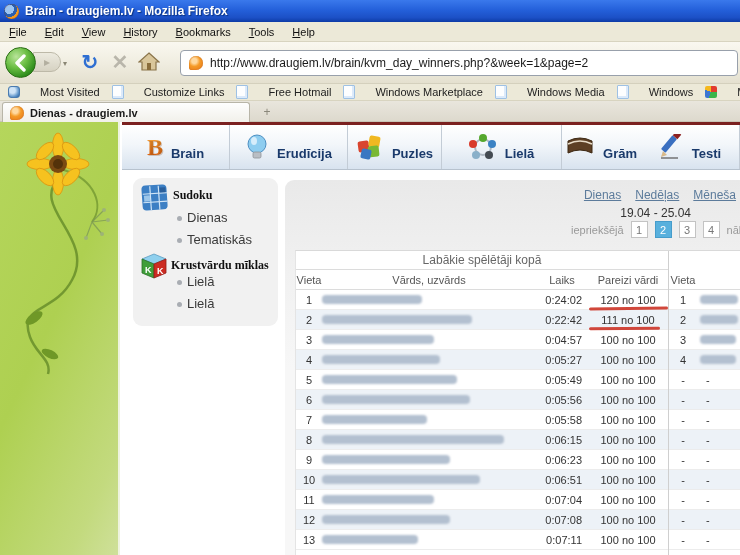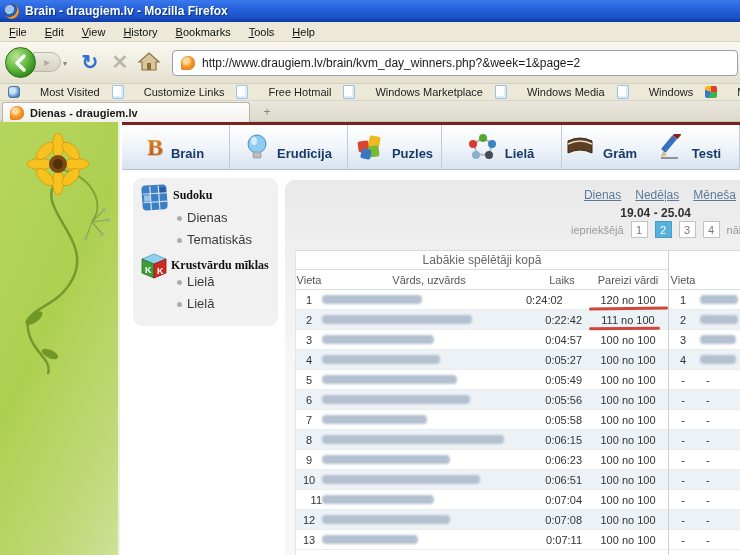--- a/index.html
+++ b/index.html
@@ -28,21 +28,21 @@
   .backbtn svg{position:absolute;left:7px;top:6px;}
   .fwdbtn{position:absolute;left:33px;top:10px;width:28px;height:20px;border-radius:0 10px 10px 0;
     background:linear-gradient(180deg,#eceadf,#d6d2c2);border:1px solid #bdb9a8;box-sizing:border-box;
     color:#b3afa0;font-size:12px;text-align:center;line-height:18px;}
   .navcaret{position:absolute;left:63px;top:17px;font-size:8px;color:#8a8674;}
   .reloadbtn{position:absolute;left:78px;top:8px;width:24px;height:24px;color:#2f6fd2;
     font-size:20px;font-weight:bold;text-align:center;line-height:24px;}
   .stopbtn{position:absolute;left:108px;top:8px;width:24px;height:24px;color:#b9b6ab;
     font-size:20px;font-weight:bold;text-align:center;line-height:24px;}
   .homebtn{position:absolute;left:138px;top:9px;width:22px;height:22px;}
-  .urlbar{position:absolute;left:172px;top:8px;right:2px;height:26px;background:#fff;
+  .urlbar{position:absolute;left:180px;top:8px;right:2px;height:26px;background:#fff;
     border:1px solid #98a0ab;border-radius:4px;display:flex;align-items:center;gap:7px;
     padding:0 8px;box-sizing:border-box;}
   .urlbar .url{font-size:12px;color:#1a1a1a;white-space:nowrap;overflow:hidden;}
   .dricon{width:14px;height:14px;border-radius:50% 50% 50% 20%;flex:0 0 auto;
     background:radial-gradient(circle at 38% 35%,#ffd9a0 0 20%,#f59a27 45%,#e2711b 100%);
     box-shadow:inset 0 0 1px #b55600;}
   
   .bookmarksbar{position:absolute;left:0;top:84px;width:740px;height:17px;background:#ece9d8;
     border-bottom:1px solid #d8d4c0;display:flex;align-items:center;gap:4px;padding-left:4px;
     font-size:11px;color:#222;box-sizing:border-box;white-space:nowrap;}
@@ -83,21 +83,21 @@
   .sbtitle{position:absolute;font-family:Liberation Serif, serif;font-weight:bold;font-size:12px;color:#101010;white-space:nowrap;}
   .sbitem{position:absolute;font-size:13px;color:#3a3a3a;white-space:nowrap;}
   .sbdot{position:absolute;width:5px;height:5px;border-radius:50%;background:#a9adb3;}
   .sbicon{position:absolute;}
   
   .mainpanel{position:absolute;left:285px;top:58px;width:455px;height:375px;
     background:linear-gradient(180deg,#e9e9e9 0%,#f1f1f1 25%,#f7f7f7 50%);
     border-radius:9px 0 0 0;box-sizing:border-box;}
   .periodlinks{position:absolute;top:8px;right:4px;display:flex;gap:14px;font-size:12px;}
   .periodlink{color:#5c7b9b;text-decoration:underline;white-space:nowrap;}
-  .daterange{position:absolute;top:26px;right:49px;font-size:12px;color:#333;white-space:nowrap;font-weight:bold;}
+  .daterange{position:absolute;top:26px;right:49px;font-size:12px;color:#333;white-space:nowrap;}
   .pager{position:absolute;top:41px;left:286px;display:flex;align-items:center;gap:7px;font-size:11px;color:#999;white-space:nowrap;}
   .pagebox{width:17px;height:17px;background:#fff;border:1px solid #c3c3c3;box-sizing:border-box;
     display:flex;align-items:center;justify-content:center;font-size:11px;color:#777;}
   .pagebox.active{background:#58b0dd;border-color:#459ccb;color:#fff;}
   
   .dtable{position:absolute;left:10px;top:70px;width:445px;height:305px;background:#fff;
     border-top:1px solid #d9d9d9;border-left:1px solid #e4e4e4;box-sizing:border-box;font-size:11px;color:#333;padding-left:21px;}
   .tcaption{position:absolute;left:0;top:0;width:372px;height:19px;line-height:19px;text-align:center;
     color:#666;font-size:12px;border-bottom:1px solid #dcdcdc;box-sizing:border-box;}
   .thead{position:absolute;left:0;top:19px;width:445px;height:20px;border-bottom:1px solid #dcdcdc;box-sizing:border-box;color:#555;}
@@ -332,21 +332,21 @@
           <span class="th" style="left:0;width:26px">Vieta</span>
           <span class="th" style="left:26px;width:214px">Vārds, uzvārds</span>
           <span class="th" style="left:244px;width:44px">Laiks</span>
           <span class="th" style="left:292px;width:80px">Pareizi vārdi</span>
           <span class="th" style="left:374px;width:26px">Vieta</span>
         </div>
         <div>
             <div class="trow" style="top: 39px;">
               <div class="td " style="left:0;width:26px;text-align:center">1</div>
               <div class="td " style="left:26px;width:214px"><span class="blurbar" style="width: 100px;"></span></div>
-              <div class="td " style="left:230px;width:56px;text-align:left">0:24:02</div>
+              <div class="td " style="left:230px;width:56px;text-align:right">0:24:02</div>
               <div class="td " style="left:292px;width:80px;text-align:center">120 no 100</div>
               <div class="td " style="left:374px;width:26px;text-align:center">1</div>
               <div class="td " style="left:404px;width:41px"><span class="blurbar" style="width: 38px;"></span></div>
             </div>
             <div class="trow alt" style="top: 59px;">
               <div class="td " style="left:0;width:26px;text-align:center">2</div>
               <div class="td " style="left:26px;width:214px"><span class="blurbar" style="width: 150px;"></span></div>
               <div class="td " style="left:230px;width:56px;text-align:right">0:22:42</div>
               <div class="td " style="left:292px;width:80px;text-align:center">111 no 100</div>
               <div class="td " style="left:374px;width:26px;text-align:center">2</div>
@@ -410,21 +410,21 @@
             </div>
             <div class="trow alt" style="top: 219px;">
               <div class="td " style="left:0;width:26px;text-align:center">10</div>
               <div class="td " style="left:26px;width:214px"><span class="blurbar" style="width: 158px;"></span></div>
               <div class="td " style="left:230px;width:56px;text-align:right">0:06:51</div>
               <div class="td " style="left:292px;width:80px;text-align:center">100 no 100</div>
               <div class="td " style="left:374px;width:26px;text-align:center">-</div>
               <div class="td " style="left: 404px; width: 41px; text-align: left; padding-left: 6px; box-sizing: border-box;">-</div>
             </div>
             <div class="trow" style="top: 239px;">
-              <div class="td " style="left:0;width:26px;text-align:right">11</div>
+              <div class="td " style="left:0;width:26px;text-align:center">11</div>
               <div class="td " style="left:26px;width:214px"><span class="blurbar" style="width: 112px;"></span></div>
               <div class="td " style="left:230px;width:56px;text-align:right">0:07:04</div>
               <div class="td " style="left:292px;width:80px;text-align:center">100 no 100</div>
               <div class="td " style="left:374px;width:26px;text-align:center">-</div>
               <div class="td " style="left: 404px; width: 41px; text-align: left; padding-left: 6px; box-sizing: border-box;">-</div>
             </div>
             <div class="trow alt" style="top: 259px;">
               <div class="td " style="left:0;width:26px;text-align:center">12</div>
               <div class="td " style="left:26px;width:214px"><span class="blurbar" style="width: 128px;"></span></div>
               <div class="td " style="left:230px;width:56px;text-align:right">0:07:08</div>

